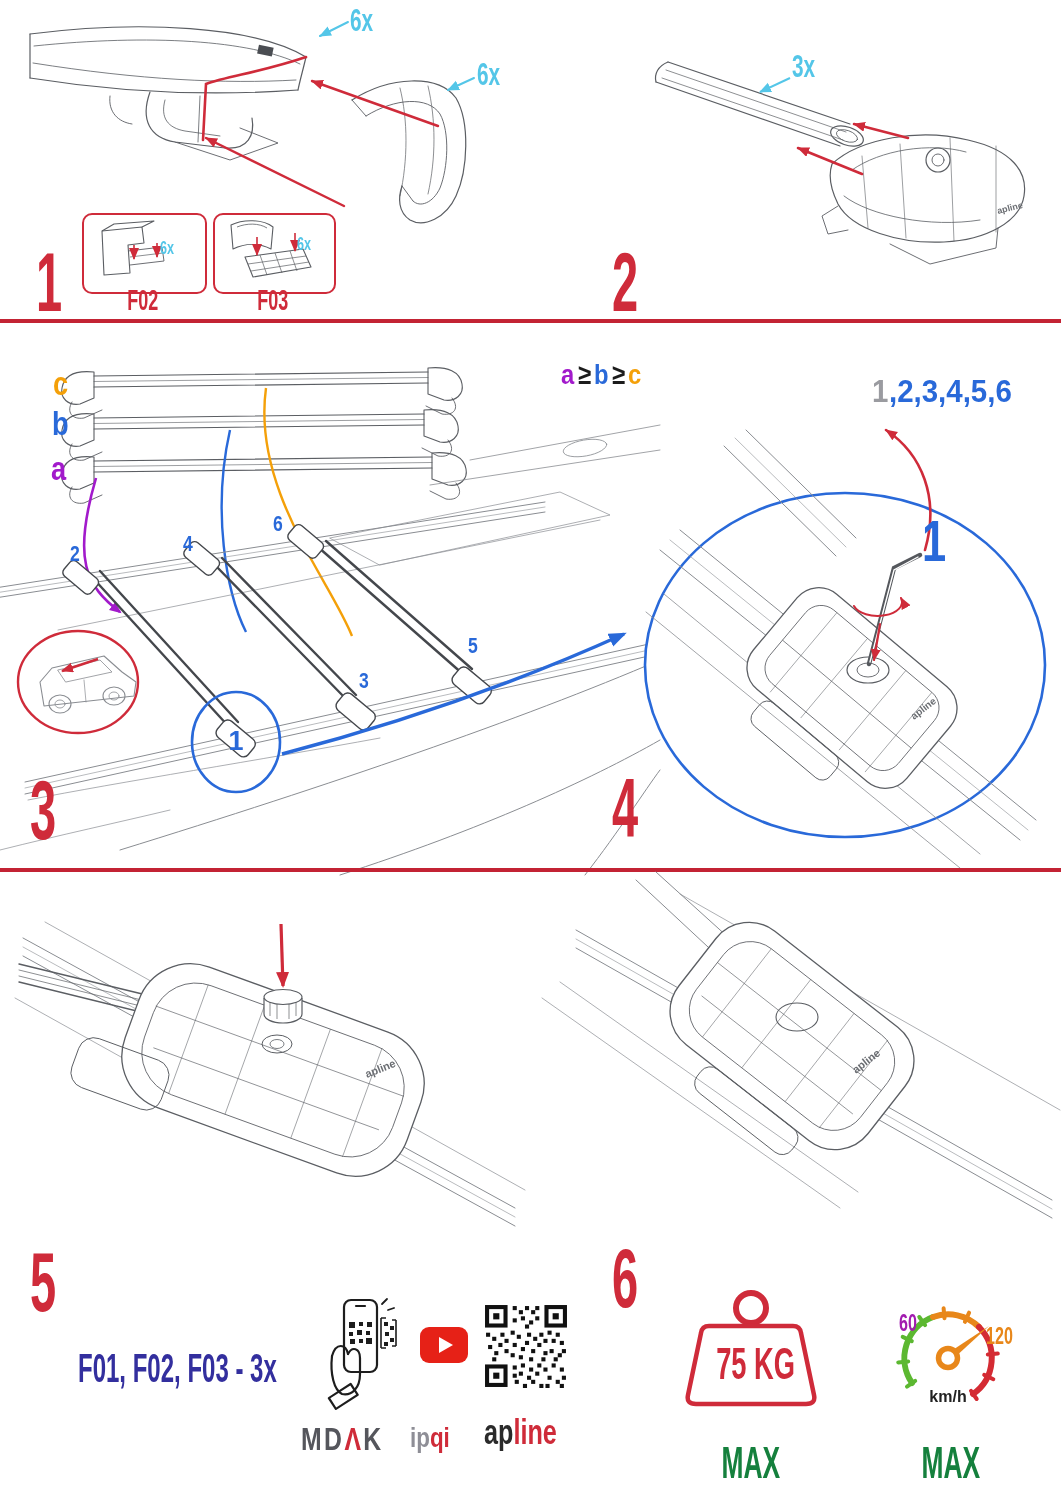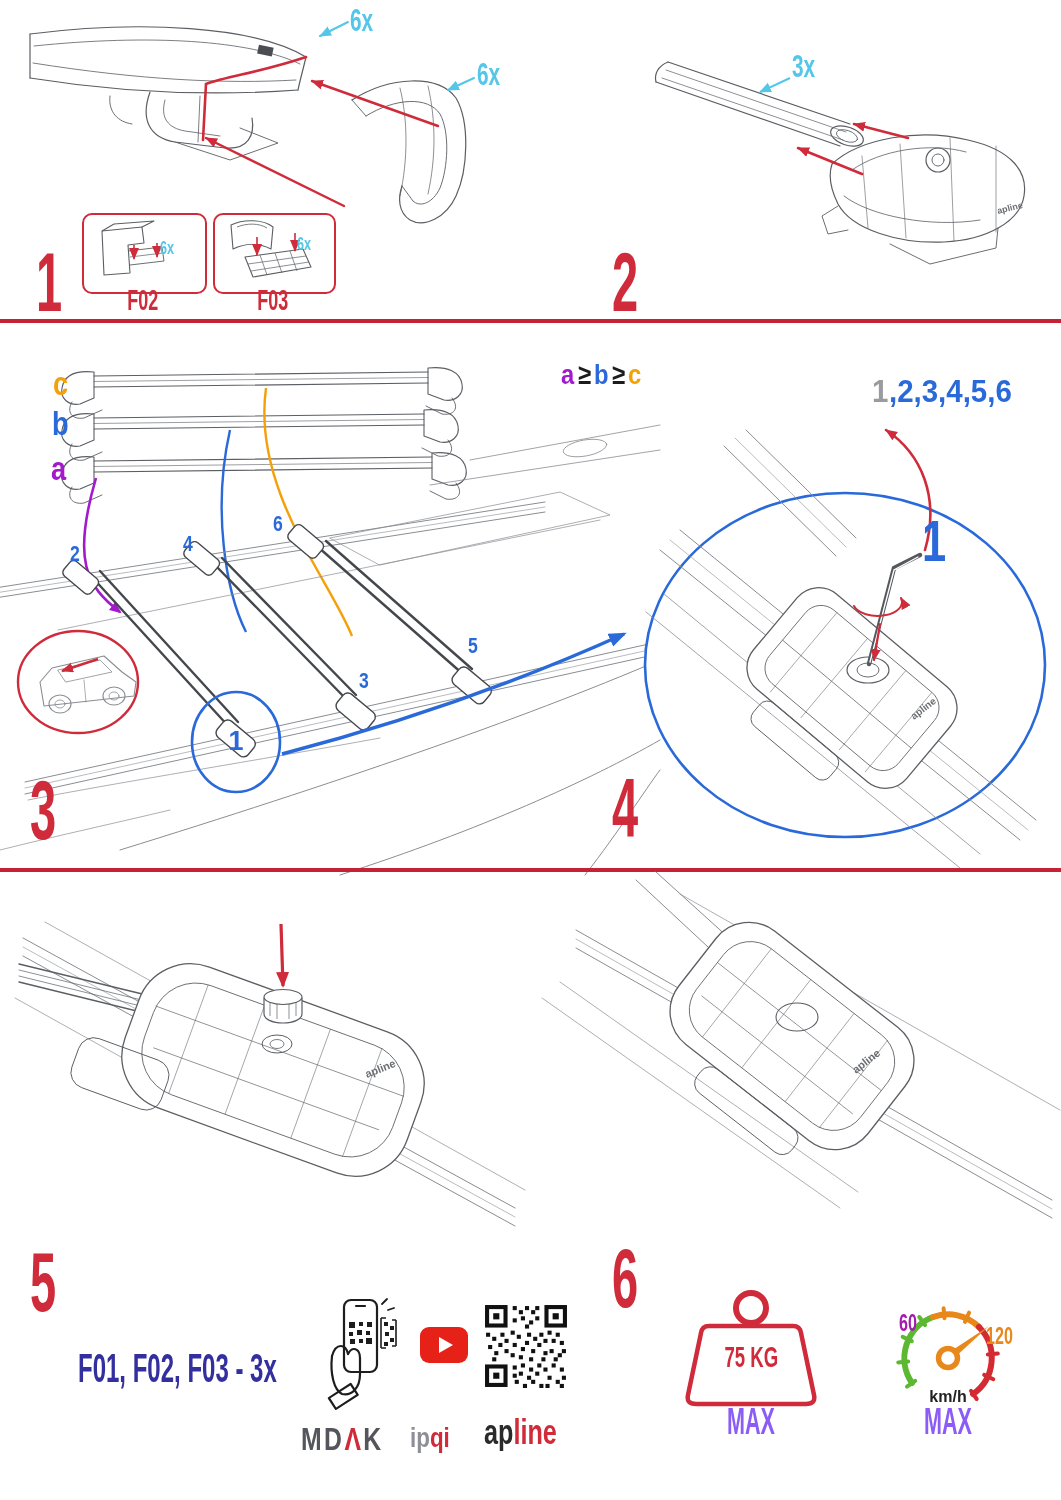--- a/index.html
+++ b/index.html
@@ -23,23 +23,23 @@
   .rule{font-size:28px;font-weight:bold;letter-spacing:1px;}
   .rule .cnd{transform:scaleX(.85);}
   .posnum{color:#2969d9;font-size:22px;font-weight:bold;}
   .posnum .cnd{transform:scaleX(.8);}
   .seq{font-size:31px;font-weight:bold;}
   .bigone{color:#2969d9;font-size:58px;font-weight:bold;}
   .bigone .cnd{transform:scaleX(.75);}
   .sep{position:absolute;left:0;width:1061px;height:4px;background:#c32334;}
   .kit{color:#332f9e;font-size:40px;font-weight:bold;}
   .kit .cnd{transform:scaleX(.6);}
-  .maxlab{color:#8b5cf6;font-size:36px;font-weight:bold;}
+  .maxlab{color:#15803d;font-size:44px;font-weight:bold;margin-top:37px;}
   .maxlab .cndc{transform:scaleX(.6);}
-  .wval{color:#cf2b3a;font-size:30px;font-weight:bold;}
+  .wval{color:#cf2b3a;font-size:44px;font-weight:bold;}
   .wval .cndc{transform:scaleX(.62);}
   .splow{color:#a21caf;font-size:23px;font-weight:bold;margin-top:12px;}
   .sphigh{color:#e8871a;font-size:23px;font-weight:bold;text-decoration:underline;}
   .splow .cnd,.sphigh .cnd{transform:scaleX(.7);}
   .spunit{color:#222;font-size:16px;font-weight:bold;}
   svg{position:absolute;overflow:visible;}
   svg text{font-family:"Liberation Sans",sans-serif;}
 </style>
 </head>
 <body>

